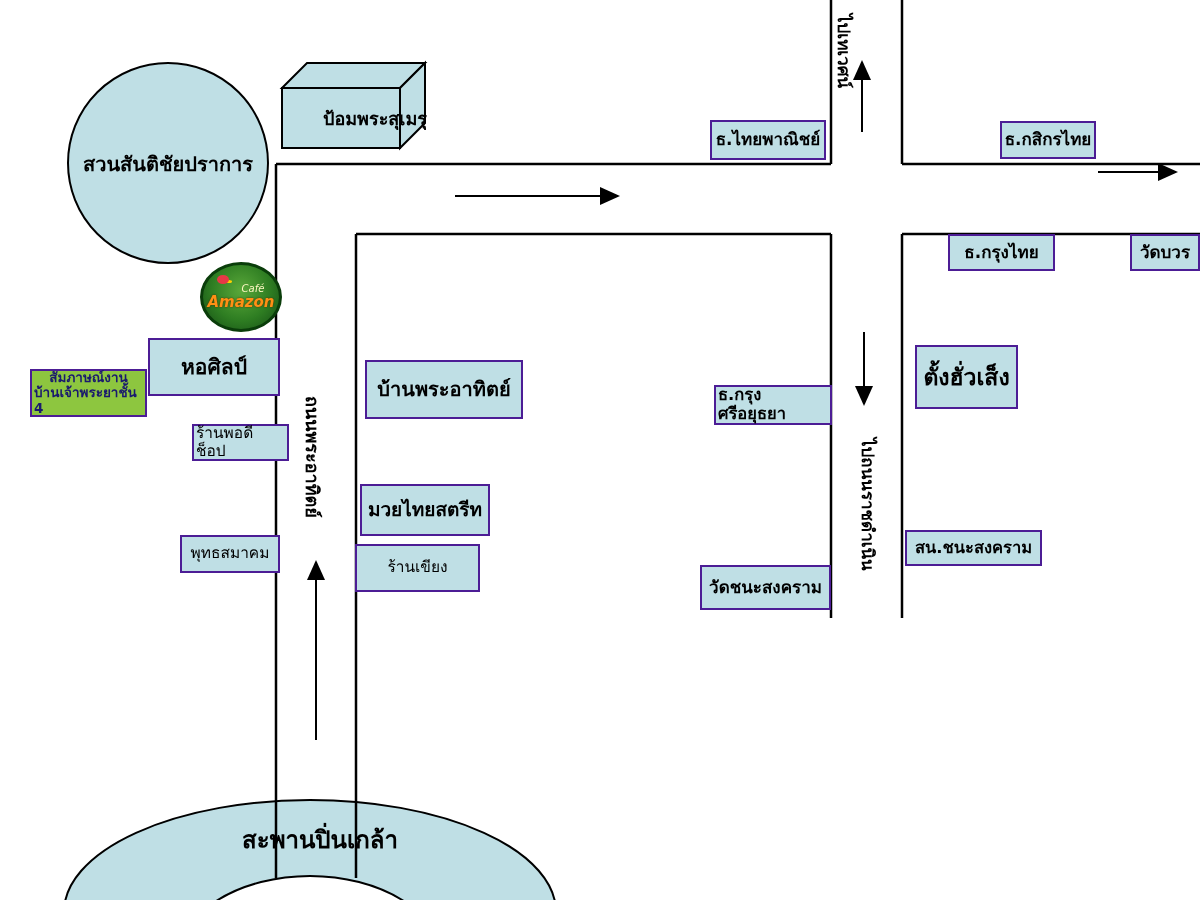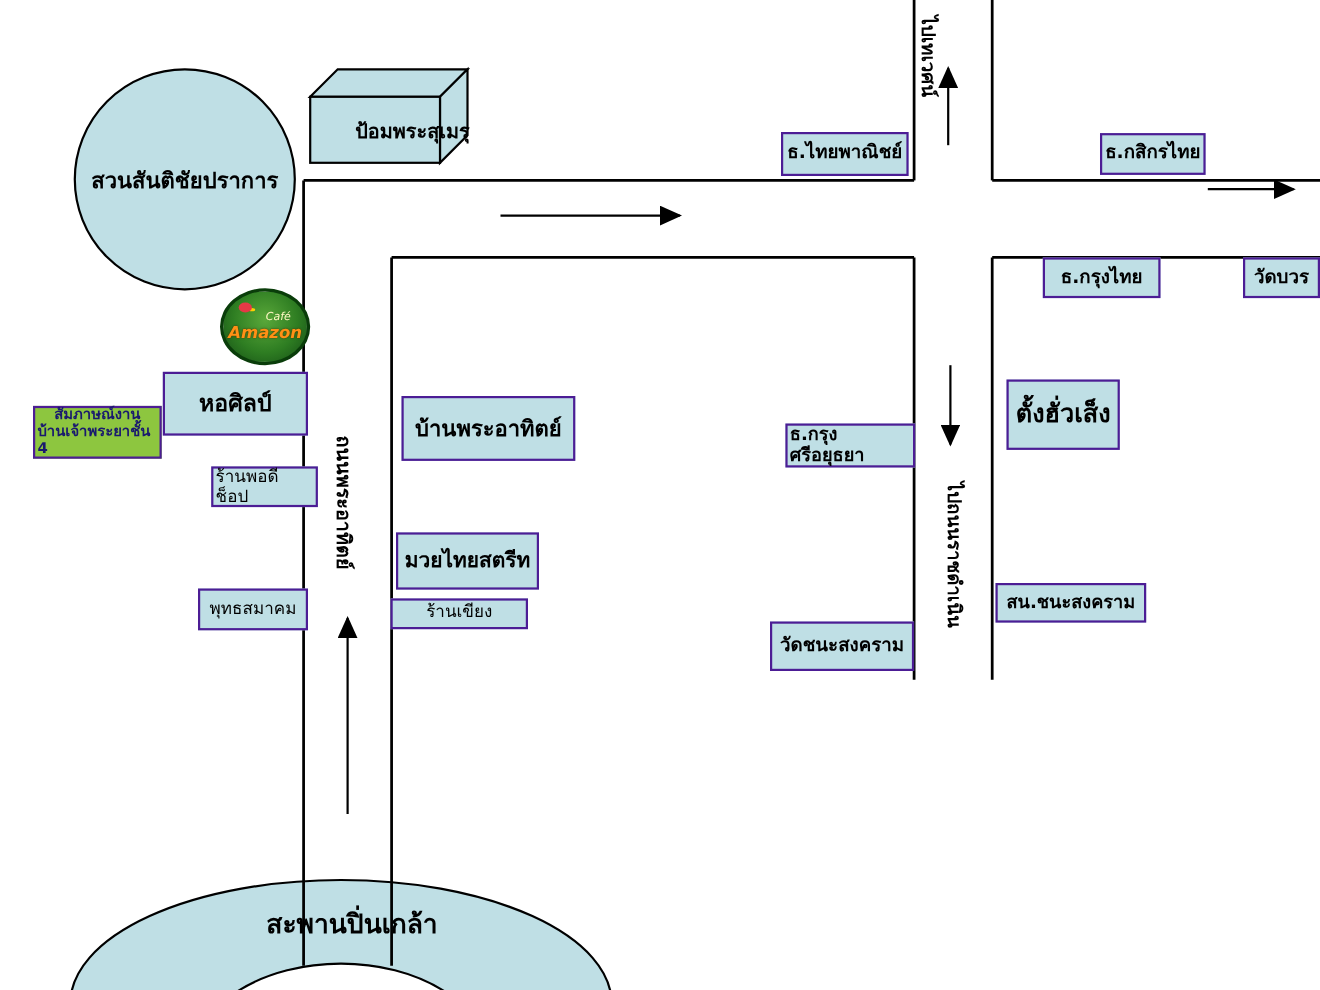--- a/index.html
+++ b/index.html
@@ -96,21 +96,21 @@
   <div class="landmark" style="left:365px;top:360px;width:158px;height:59px;font-size:20px;">บ้านพระอาทิตย์</div>
 
   <div class="landmark" style="left:714px;top:385px;width:118px;height:40px;font-size:16.5px;">ธ.กรุงศรีอยุธยา</div>
 
   <div class="landmark" style="left:915px;top:345px;width:103px;height:64px;font-size:23px;">ตั้งฮั่วเส็ง</div>
 
   <div class="landmark regular" style="left:180px;top:424px;width:97px;height:37px;font-size:15.5px;margin-left:12px;">ร้านพอดี ช็อป</div>
 
   <div class="landmark" style="left:360px;top:484px;width:130px;height:52px;font-size:19px;">มวยไทยสตรีท</div>
 
-  <div class="landmark regular" style="left:355px;top:544px;width:125px;height:28px;font-size:15.5px;font-family:Liberation Mono, monospace;">ร้านเขียง</div>
+  <div class="landmark regular" style="left:355px;top:544px;width:125px;height:48px;font-size:15.5px;">ร้านเขียง</div>
 
   <div class="landmark regular" style="left:180px;top:535px;width:100px;height:38px;font-size:15.5px;">พุทธสมาคม</div>
 
   <div class="landmark" style="left:700px;top:565px;width:131px;height:45px;font-size:17px;">วัดชนะสงคราม</div>
 
   <div class="landmark" style="left:905px;top:530px;width:137px;height:36px;font-size:16.5px;">สน.ชนะสงคราม</div>
 
   <div class="lbl vertical" style="left:327px;top:396px;font-size:18px;">ถนนพระอาทิตย์</div>
 
   <div class="lbl vertical" style="left:858px;top:14px;font-size:17px;">ไปเทเวศน์</div>

